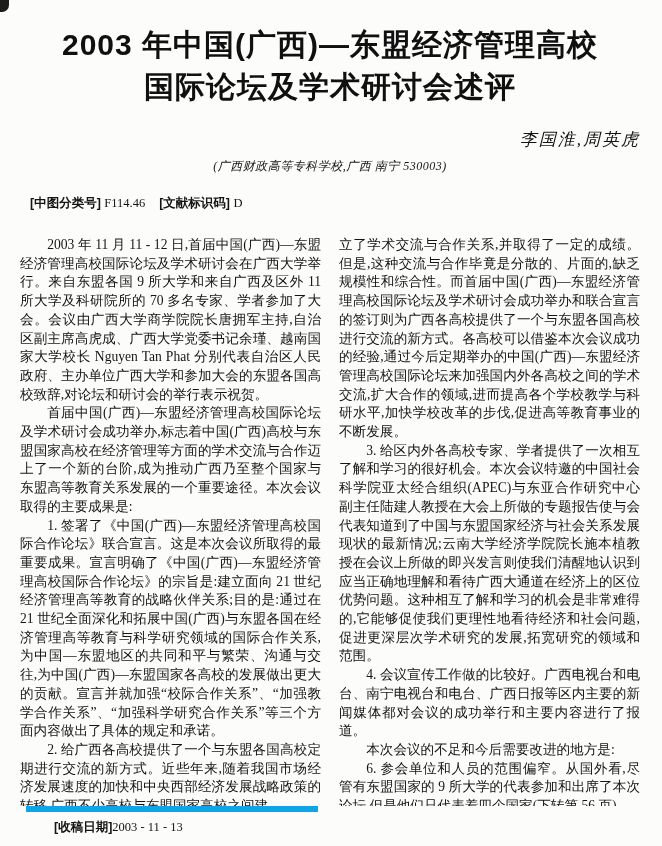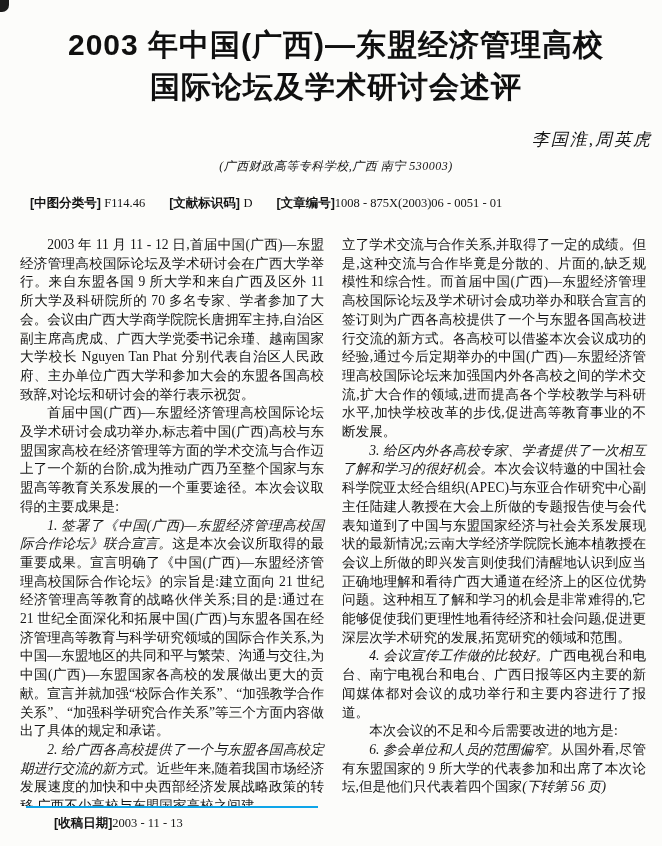--- a/index.html
+++ b/index.html
@@ -8,21 +8,21 @@
     background: #f2f2f0;
     font-family: "Liberation Serif", "DejaVu Serif", serif;
     color: #141414;
     position: relative;
     overflow: hidden;
   }
   .page {
     position: absolute; inset: 0;
     background: #fcfcfa;
     box-sizing: border-box;
-    padding: 18px 10px 0 20px;
+    padding: 18px 22px 0 20px;
   }
   .scan-speck {
     position: absolute; left: 0; top: 0;
     width: 9px; height: 12px; background: #1c1c1c;
     border-bottom-right-radius: 7px;
   }
   .title {
     margin: 6px 0 0 0;
     text-align: center;
     font-family: "Liberation Sans", "DejaVu Sans", sans-serif;
@@ -44,21 +44,21 @@
     text-align: center;
     font-size: 12px;
     font-style: italic;
     letter-spacing: 0.5px;
   }
   .meta-row {
     margin-top: 20px;
     padding-left: 10px;
     display: flex;
     align-items: baseline;
-    gap: 24px;
+    gap: 14px;
     font-size: 12.5px;
     white-space: nowrap;
   }
   .meta-item .label, .footnote .label {
     font-family: "Liberation Sans", "DejaVu Sans", sans-serif;
     font-weight: 700;
   }
   .columns {
     margin-top: 24px;
     display: flex;
@@ -67,27 +67,27 @@
     overflow: hidden;
   }
   .col {
     width: 304px;
     text-align: justify;
     font-size: 13.6px;
     line-height: 18.7px;
   }
   .col p { margin: 0; }
   .col p.indent { text-indent: 2em; }
-  .kai { font-style: italic; }
+  .kai { }
   .footnote {
     position: absolute;
     left: 26px;
     top: 806px;
     width: 292px;
-    border-top: 2px solid #0ea5e9;
+    border-top: 6px solid #0ea5e9;
     padding: 7px 0 0 28px;
     font-size: 12.5px;
     box-sizing: border-box;
     white-space: nowrap;
   }
 </style>
 </head>
 <body>
 
 <div class="page">
@@ -99,21 +99,20 @@
     <div>国际论坛及学术研讨会述评</div>
   </h1>
 
   <div class="authors">李国淮,周英虎</div>
 
   <div class="affiliation">(广西财政高等专科学校,广西  南宁  530003)</div>
 
   <div class="meta-row">
     <span class="meta-item"><span class="label">[中图分类号] </span><span class="value">F114.46</span></span>
     <span class="meta-item"><span class="label">[文献标识码] </span><span class="value">D</span></span>
-    <span class="meta-item"><span class="label">[文章编号]</span><span class="value">1008 - 875X(2003)06 - 0051 - 01</span></span>
   </div>
 
   <div class="columns">
     <div class="col">
         <p class="indent"><span>2003 年 11 月 11 - 12 日,首届中国(广西)—东盟经济管理高校国际论坛及学术研讨会在广西大学举行。来自东盟各国 9 所大学和来自广西及区外 11 所大学及科研院所的 70 多名专家、学者参加了大会。会议由广西大学商学院院长唐拥军主持,自治区副主席高虎成、广西大学党委书记余瑾、越南国家大学校长 Nguyen Tan Phat 分别代表自治区人民政府、主办单位广西大学和参加大会的东盟各国高校致辞,对论坛和研讨会的举行表示祝贺。</span></p>
         <p class="indent"><span>首届中国(广西)—东盟经济管理高校国际论坛及学术研讨会成功举办,标志着中国(广西)高校与东盟国家高校在经济管理等方面的学术交流与合作迈上了一个新的台阶,成为推动广西乃至整个国家与东盟高等教育关系发展的一个重要途径。本次会议取得的主要成果是:</span></p>
         <p class="indent"><span class="kai">1. 签署了《中国(广西)—东盟经济管理高校国际合作论坛》联合宣言。</span><span>这是本次会议所取得的最重要成果。宣言明确了《中国(广西)—东盟经济管理高校国际合作论坛》的宗旨是:建立面向 21 世纪经济管理高等教育的战略伙伴关系;目的是:通过在 21 世纪全面深化和拓展中国(广西)与东盟各国在经济管理高等教育与科学研究领域的国际合作关系,为中国—东盟地区的共同和平与繁荣、沟通与交往,为中国(广西)—东盟国家各高校的发展做出更大的贡献。宣言并就加强“校际合作关系”、“加强教学合作关系”、“加强科学研究合作关系”等三个方面内容做出了具体的规定和承诺。</span></p>
         <p class="indent"><span class="kai">2. 给广西各高校提供了一个与东盟各国高校定期进行交流的新方式。</span><span>近些年来,随着我国市场经济发展速度的加快和中央西部经济发展战略政策的转移,广西不少高校与东盟国家高校之间建</span></p>
       </div>
     <div class="col">

